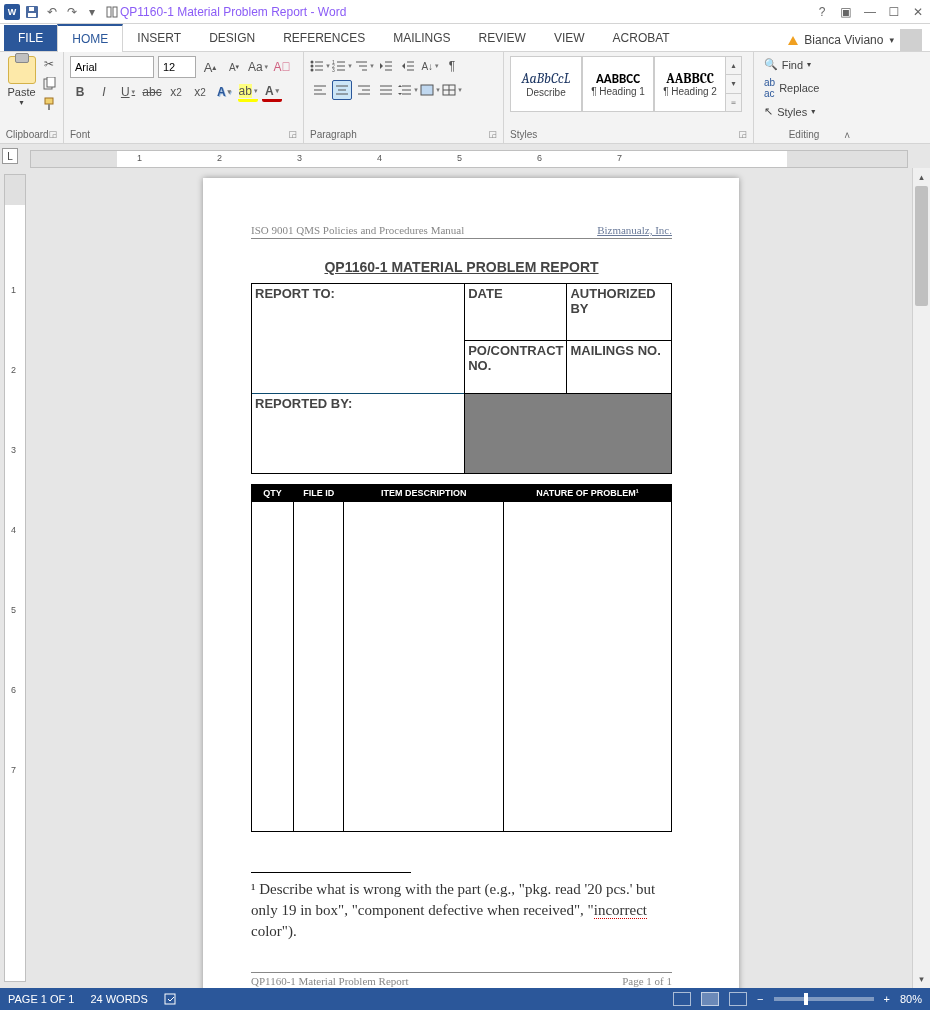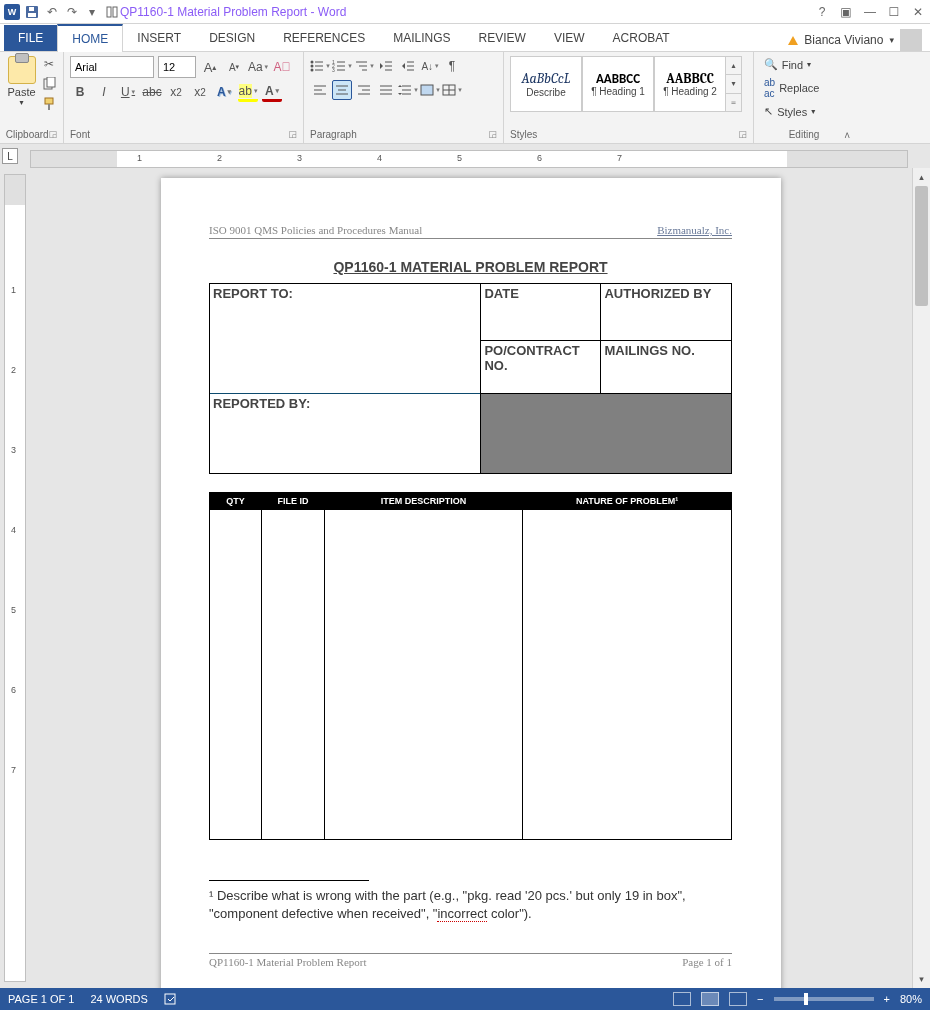--- a/index.html
+++ b/index.html
@@ -60,36 +60,36 @@
   .hruler .shade-l { position:absolute; left:0; top:0; bottom:0; width:86px; background:#e0e0e0;}
   .hruler .shade-r { position:absolute; right:0; top:0; bottom:0; width:120px; background:#e0e0e0;}
   .hruler .ticks { position:absolute; left:0; right:0; top:0; bottom:0; font-size:9px; color:#555;}
   .hruler .num { position:absolute; top:2px;}
   
   .workspace { display:flex; background:#e6e6e6; height:820px; overflow:hidden;}
   .vruler { width:22px; background:#fff; border:1px solid #c0c0c0; margin:6px 4px 6px 4px; position:relative;}
   .vruler .shade-t { position:absolute; left:0; right:0; top:0; height:30px; background:#e0e0e0;}
   .vruler .num { position:absolute; left:6px; font-size:9px; color:#555;}
   .canvas { flex:1; overflow:auto; padding:10px 0 20px 0; position:relative;}
-  .page { width:620px; min-height:820px; background:#fff; margin:0 auto; box-shadow:0 0 6px rgba(0,0,0,0.35); padding:46px 49px 30px 48px; position:relative;}
+  .page { width:536px; min-height:820px; background:#fff; margin:0 auto; box-shadow:0 0 6px rgba(0,0,0,0.35); padding:46px 67px 30px 48px; position:relative;}
   
   .doc-header { display:flex; justify-content:space-between; font-family:"Times New Roman",serif; font-size:11px; color:#888; border-bottom:1px solid #888; padding-bottom:2px; margin-bottom:20px;}
   .doc-header .r { color:#6a7a99; text-decoration:underline;}
   .doc-title { text-align:center; font-family:Arial,sans-serif; font-weight:bold; font-size:14px; margin-bottom:8px; text-decoration:underline;}
   
   .form-tbl { width:100%; border-collapse:collapse; font-family:Arial,sans-serif; font-size:13px; font-weight:bold;}
   .form-tbl td { border:1px solid #000; vertical-align:top; padding:2px 3px;}
   .shade { background:#808080;}
   
-  .list-tbl { width:100%; border-collapse:collapse; font-family:Arial,sans-serif; font-size:9px; font-weight:bold; color:#fff; margin-top:18px;}
+  .list-tbl { width:100%; border-collapse:collapse; font-family:Arial,sans-serif; font-size:9px; font-weight:bold; color:#fff; margin-top:10px;}
   .list-tbl th { background:#000; padding:3px 4px; border:1px solid #000; text-align:center;}
   .list-tbl td { border:1px solid #000; height:330px;}
   
   .fnote-sep { width:160px; border-top:1px solid #000; margin-top:40px;}
-  .fnote { font-family:Liberation Sans, sans-serif; font-size:13px; color:#333; margin-top:6px; line-height:1.4;}
+  .fnote { font-family:Liberation Serif, serif; font-size:15px; color:#333; margin-top:6px; line-height:1.4;}
   .squig { border-bottom:1px dotted #c00;}
   
   .doc-footer { display:flex; justify-content:space-between; font-family:"Times New Roman",serif; font-size:11px; color:#888; border-top:1px solid #888; margin-top:30px; padding-top:2px;}
   
   .scrollbar-v { width:18px; background:#f0f0f0; border-left:1px solid #d0d0d0; display:flex; flex-direction:column;}
   .sb-btn { height:18px; background:#f0f0f0; display:flex; align-items:center; justify-content:center; font-size:9px; color:#555;}
   .sb-track { flex:1; background:#f0f0f0; position:relative;}
   .sb-thumb { position:absolute; left:2px; right:2px; top:0; height:120px; background:#c0c0c0; border-radius:2px;}
   
   .statusbar { height:22px; background:#2b579a; color:#fff; display:flex; align-items:center; font-size:11px; padding:0 8px; gap:16px;}

